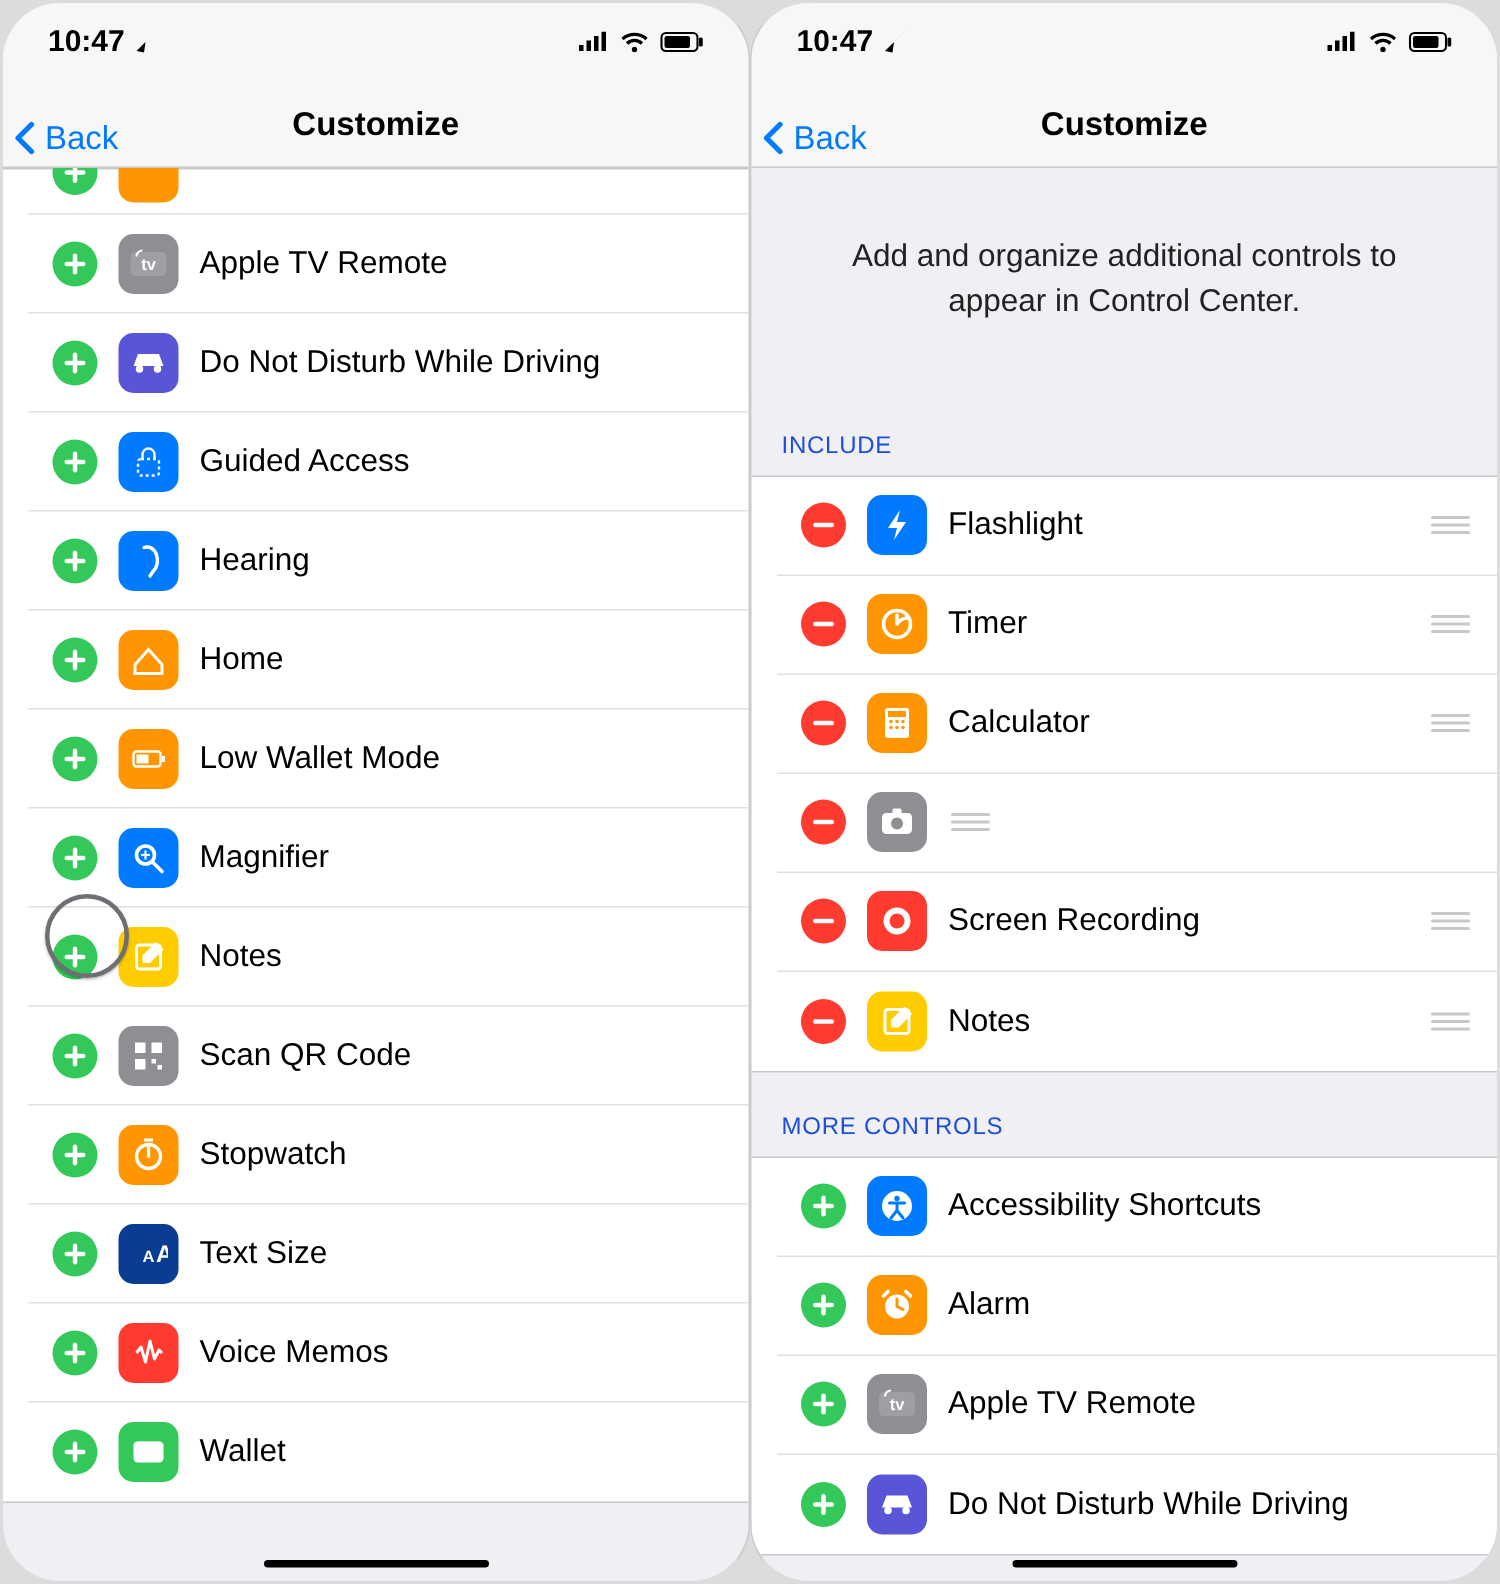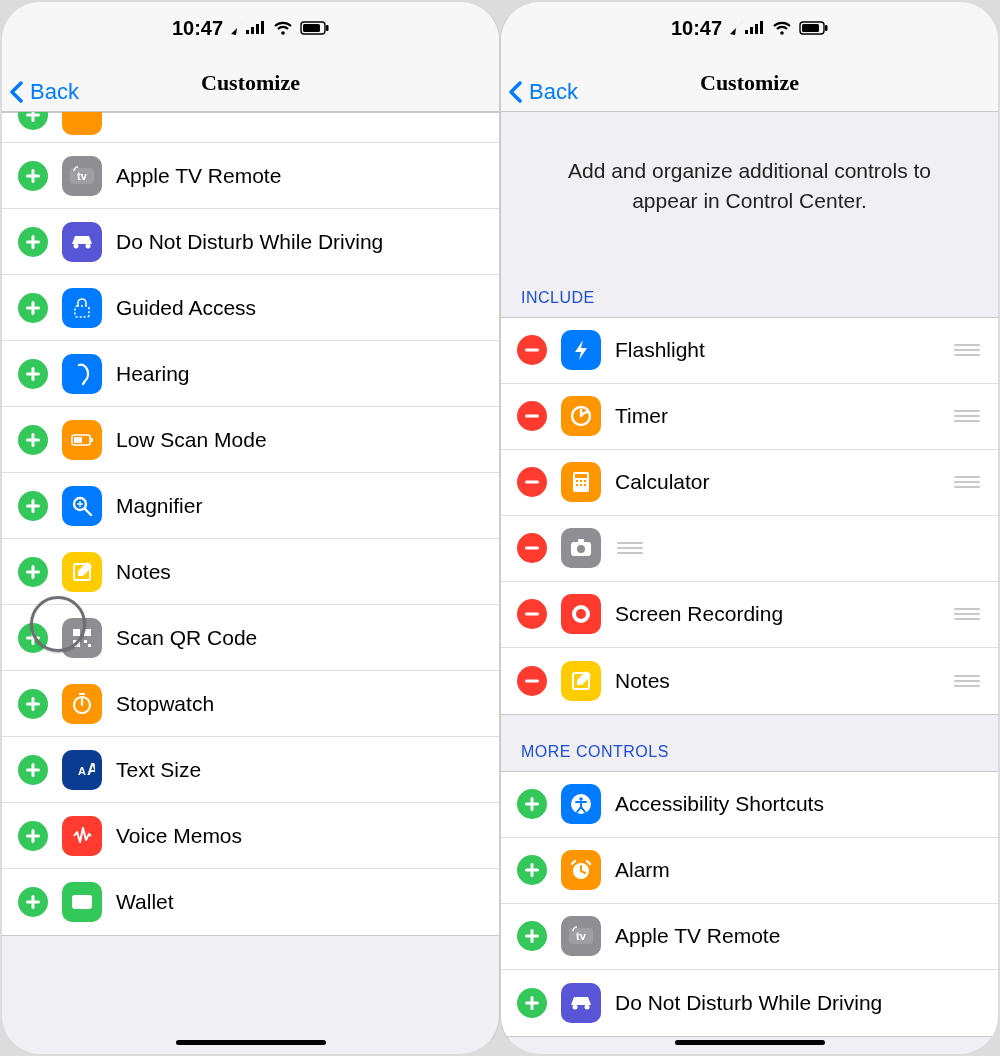--- a/index.html
+++ b/index.html
@@ -7,51 +7,51 @@
   .stage { display: flex; width: 1000px; height: 1056px; }
   .phone {
     width: 500px; height: 1056px; background: #efeff4; position: relative;
     border-radius: 40px; overflow: hidden; border: 2px solid #dcdcdc;
   }
   .phone:first-child { border-right: 1px solid #ccc; }
   .phone:last-child  { border-left: 1px solid #ccc; }
 
   
   .statusbar {
-    height: 52px; display: flex; align-items: center; justify-content: center;
+    height: 52px; display: flex; align-items: center; justify-content: space-between;
     padding: 0 30px; background: #f7f7f8; font-size: 20px; font-weight: 600;
   }
   .sb-left { display: flex; align-items: center; gap: 6px; }
   .sb-right { display: flex; align-items: center; gap: 6px; }
   .sb-right svg { display: block; }
 
   
   .navbar {
     height: 58px; background: #f7f7f8; border-bottom: 1px solid #c7c7cc;
     display: flex; align-items: center; position: relative;
   }
   .nav-back {
     position: absolute; left: 8px; display: flex; align-items: center;
     color: #007aff; font-size: 22px; gap: 2px; cursor: pointer; margin-top: 19px;
   }
   .nav-title {
-    width: 100%; text-align: center; font-size: 22px; font-weight: 600; font-family: Liberation Serif, serif;
+    width: 100%; text-align: center; font-size: 22px; font-weight: 600;
   }
 
   
   .scroll { height: calc(1056px - 52px - 58px); overflow: hidden; }
   .section-header {
     font-size: 16px; color: #1d4ed8; letter-spacing: 0.5px;
     padding: 28px 20px 10px; text-transform: uppercase;
   }
   .hero {
     padding: 44px 36px; text-align: center; font-size: 21px; color: #222; background:#efeff4;
     line-height: 1.45;
   }
-  .list { background: #fff; border-top: 1px solid #c7c7cc; border-bottom: 1px solid #c7c7cc; }
+  .list { background: #fff; border-top: 1px solid #c7c7cc; border-bottom: 1px solid #c7c7cc; padding-left: 17px; }
   .row {
     display: flex; align-items: center; height: 66px; padding: 0 16px;
     border-bottom: 1px solid #e0e0e4; gap: 14px;
   }
   .row:last-child { border-bottom: none; }
   .row .label { font-size: 21px; color: #000; flex: 1; }
 
   .btn-circle {
     width: 30px; height: 30px; border-radius: 50%; display: flex;
     align-items: center; justify-content: center; flex: 0 0 30px;
@@ -335,25 +335,38 @@
             </div>
           <div class="label">Hearing</div>
         </div>
         <div class="row">
           <div class="btn-circle btn-add">
               <svg width="16" height="16" viewBox="-8 -8 16 16">
                 <use href="#i-plus"></use>
               </svg>
             </div>
           <div class="app-icon bg-orange">
+              <svg width="22" height="22" viewBox="-11 -11 22 22">
+                <use href="#g-home"></use>
+              </svg>
+            </div>
+          <div class="label">Home</div>
+        </div>
+        <div class="row">
+          <div class="btn-circle btn-add">
+              <svg width="16" height="16" viewBox="-8 -8 16 16">
+                <use href="#i-plus"></use>
+              </svg>
+            </div>
+          <div class="app-icon bg-orange">
               <svg width="24" height="16" viewBox="-12 -8 24 16">
                 <use href="#g-batt"></use>
               </svg>
             </div>
-          <div class="label">Low Scan Mode</div>
+          <div class="label">Low Wallet Mode</div>
         </div>
         <div class="row">
           <div class="btn-circle btn-add">
               <svg width="16" height="16" viewBox="-8 -8 16 16">
                 <use href="#i-plus"></use>
               </svg>
             </div>
           <div class="app-icon bg-blue">
               <svg width="22" height="22" viewBox="-11 -11 22 22">
                 <use href="#g-magnify"></use>

